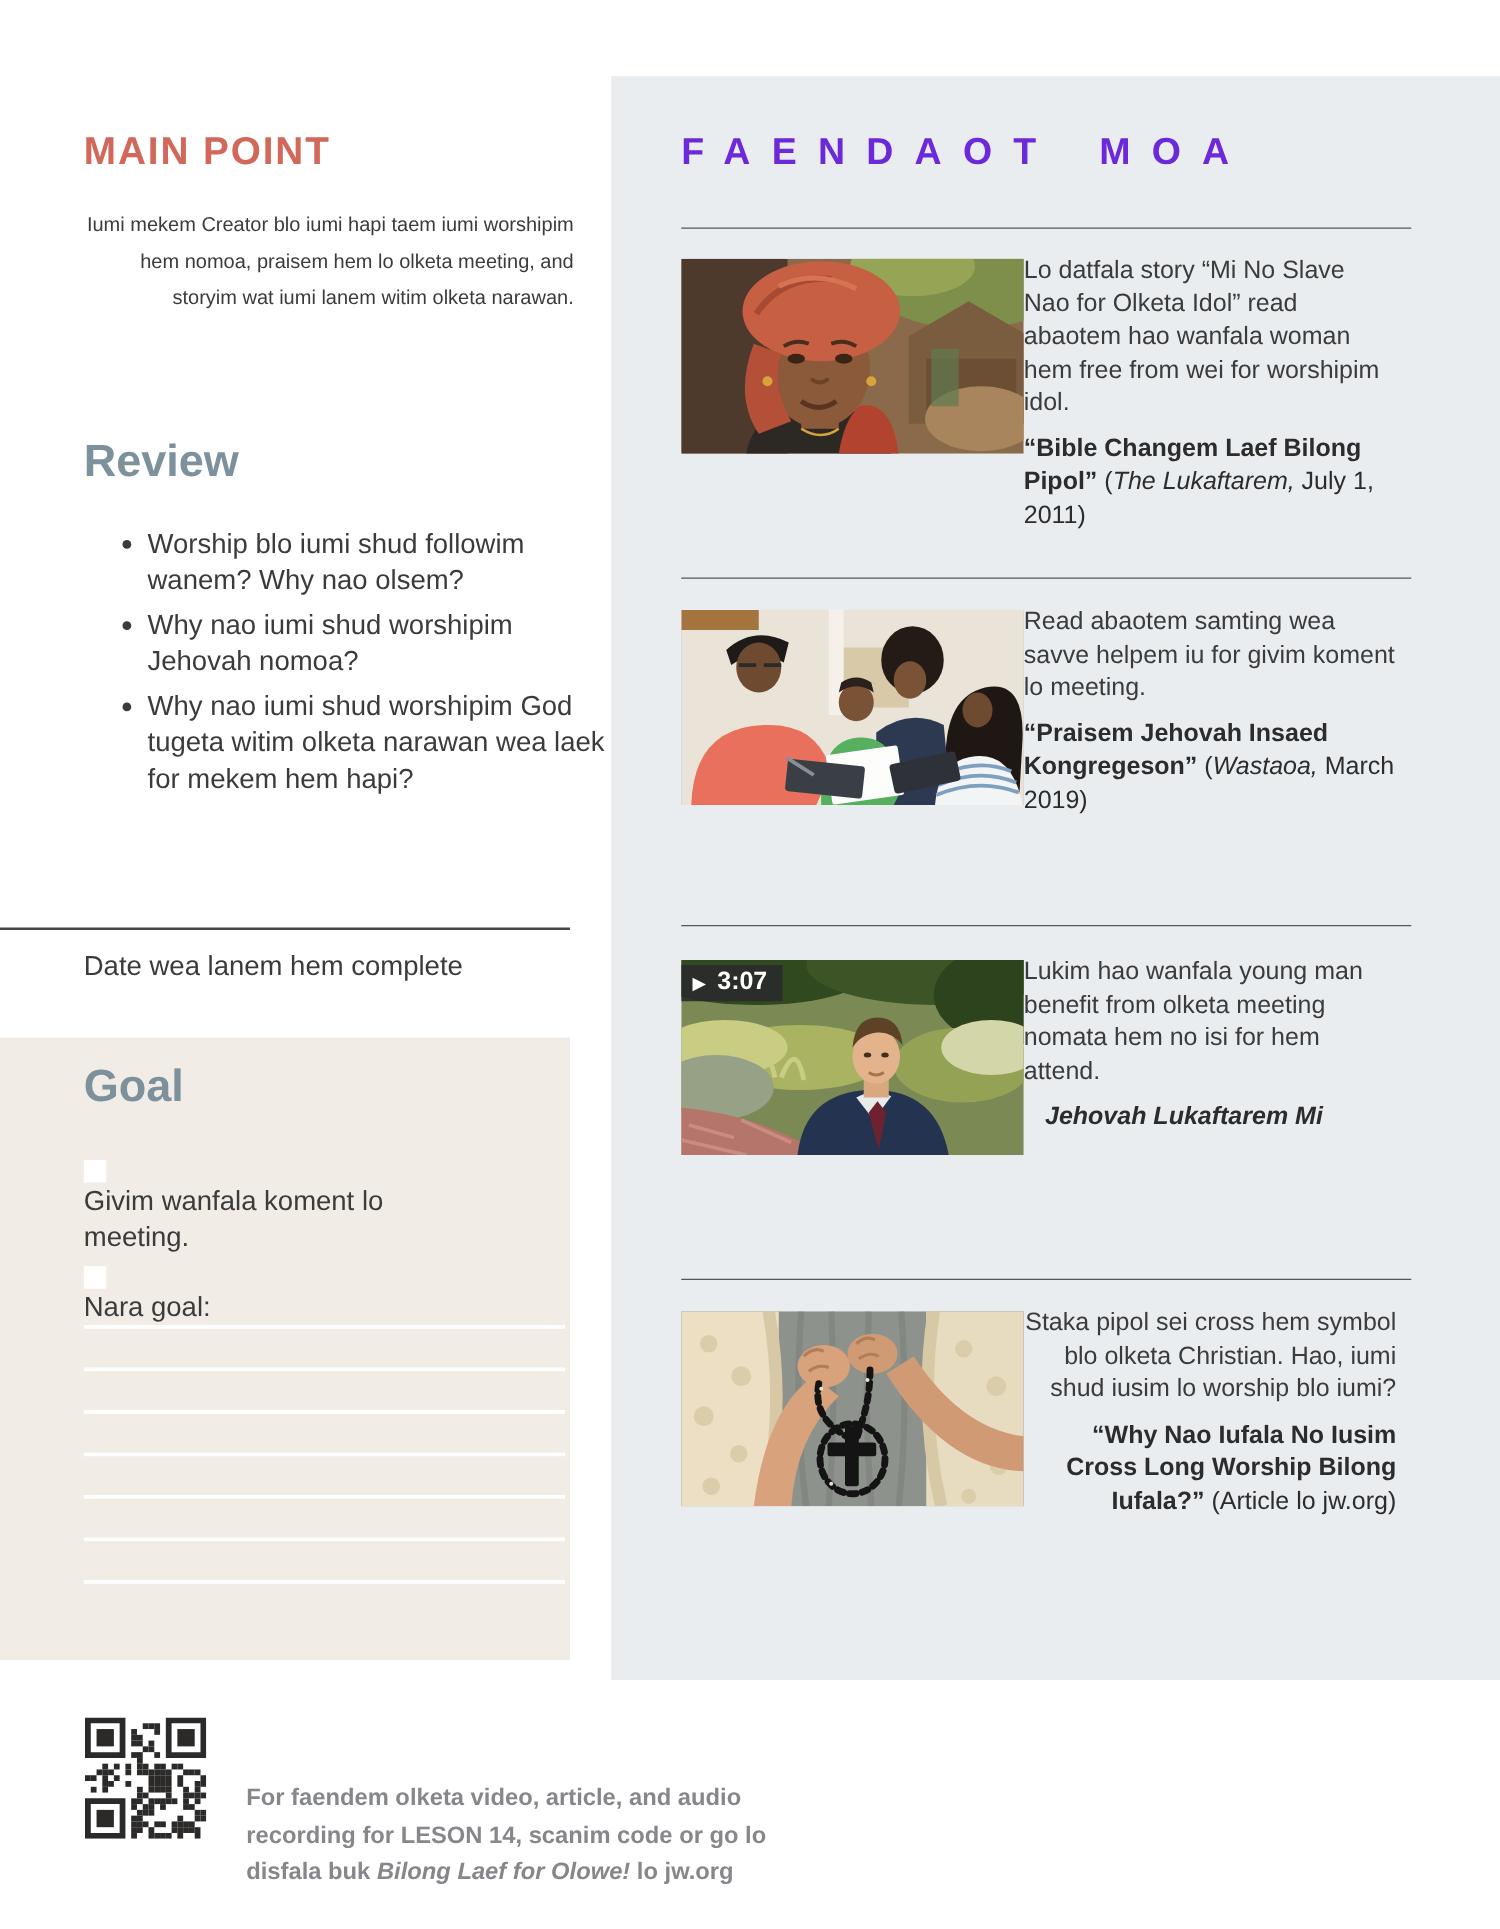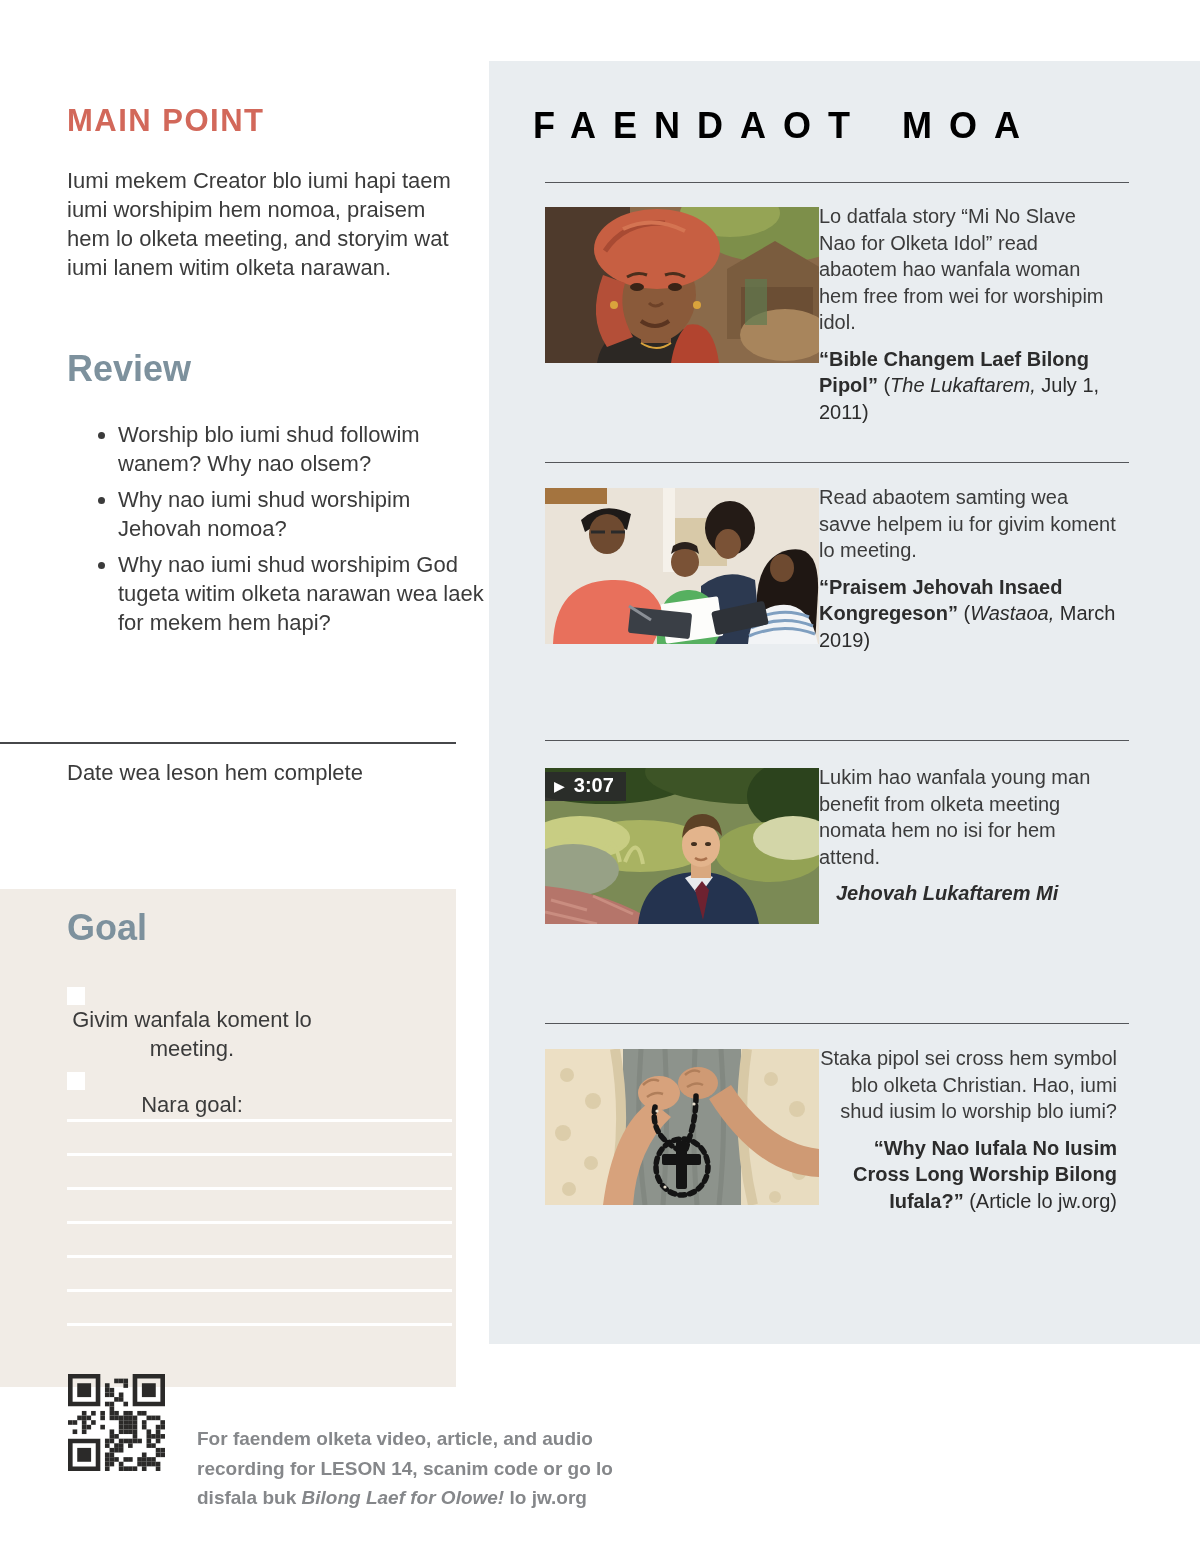--- a/index.html
+++ b/index.html
@@ -2,48 +2,48 @@
 <html><head>
 <meta charset="utf-8">
 <style>
   html,body{margin:0;padding:0;background:#fff;}
   body{font-family:"Liberation Sans","DejaVu Sans",sans-serif;color:#3b3b3b;}
   .page{position:relative;width:1200px;height:1543px;background:#fff;overflow:hidden;}
 
   
   .mp-title{position:absolute;left:67px;top:103px;margin:0;font-size:31px;font-weight:bold;
             letter-spacing:1.5px;color:#d2685a;}
-  .mp-body{position:absolute;left:67px;top:166px;width:392px;margin:0;font-size:22px;line-height:29px;}
+  .mp-body{position:absolute;left:67px;top:166px;width:392px;margin:0;font-size:16px;line-height:29px;text-align:right;}
   .review-title{position:absolute;left:67px;top:348px;margin:0;font-size:36px;font-weight:bold;color:#7d919d;}
   .review-list{position:absolute;left:92px;top:420px;width:372px;margin:0;padding:0 0 0 26px;
                font-size:22px;line-height:29px;}
   .review-list li{margin-bottom:7px;}
 
   .date-rule{position:absolute;left:0;top:742px;width:456px;height:2px;background:#46474a;border:none;margin:0;}
   .date-label{position:absolute;left:67px;top:760px;margin:0;font-size:22px;}
 
-  .goal-panel{position:absolute;left:0;top:889px;width:456px;height:498px;background:#f1ece6;text-align:center;}
+  .goal-panel{position:absolute;left:0;top:830px;width:456px;height:498px;background:#f1ece6;}
   .goal-title{position:absolute;left:67px;top:18px;margin:0;font-size:36px;font-weight:bold;color:#7d919d;}
   .check-row{position:absolute;left:67px;display:flex;font-size:22px;line-height:29px;flex-direction:column;}
   .check-row.r1{top:93px;}
   .check-row.r2{top:178px;}
   .checkbox{width:18px;height:18px;background:#fff;margin:5px 18px 0 0;flex:none;}
   .check-label{width:250px;}
   .write-lines{position:absolute;left:67px;top:230px;right:4px;}
   .write-line{height:3px;background:#fff;margin-bottom:31px;}
 
   .qr-svg{position:absolute;left:68px;top:1374px;width:97px;height:97px;}
   .qr-text{position:absolute;left:197px;top:1424px;width:430px;margin:0;font-size:19px;line-height:29.5px;
            font-weight:bold;color:#85878a;}
   .qr-text .i{font-style:italic;}
 
   
   .right-panel{position:absolute;left:489px;top:61px;width:711px;height:1283px;background:#e9edf0;}
-  .rp-title{position:absolute;left:44px;top:44px;margin:0;font-size:36px;font-weight:bold;
-            letter-spacing:17px;word-spacing:8px;color:#000000;white-space:nowrap;}
+  .rp-title{position:absolute;left:56px;top:44px;margin:0;font-size:30px;font-weight:bold;
+            letter-spacing:17px;word-spacing:8px;color:#6d28d9;white-space:nowrap;}
   .rp-rule{position:absolute;left:56px;width:584px;height:1px;background:#54565a;border:none;margin:0;}
   .rule1{top:121px;} .rule2{top:401px;} .rule3{top:679px;} .rule4{top:962px;}
   .rp-item{position:absolute;left:56px;width:620px;display:flex;}
   .item1{top:146px;} .item2{top:427px;} .item3{top:707px;} .item4{top:988px;text-align:right;}
   .thumb{width:274px;height:156px;flex:none;margin-right:26px;position:relative;overflow:hidden;background:#ccc;}
   .thumb svg{display:block;width:100%;height:100%;}
   .itext{width:298px;font-size:20px;line-height:26.5px;margin-top:-4px;}
   .itext p{margin:0;}
   .itext .ref{margin-top:10px;color:#2c2c2c;}
   .b{font-weight:bold;} .i{font-style:italic;} .bi{font-weight:bold;font-style:italic;padding-left:17px;}
@@ -60,21 +60,21 @@
   <p class="mp-body">Iumi mekem Creator blo iumi hapi taem iumi worshipim hem nomoa, praisem hem lo olketa meeting, and storyim wat iumi lanem witim olketa narawan.</p>
 
   <h2 class="review-title">Review</h2>
   <ul class="review-list">
     <li>Worship blo iumi shud followim wanem? Why nao olsem?</li>
     <li>Why nao iumi shud worshipim Jehovah nomoa?</li>
     <li>Why nao iumi shud worshipim God tugeta witim olketa narawan wea laek for mekem hem hapi?</li>
   </ul>
 
   <hr class="date-rule">
-  <p class="date-label">Date wea leson hem complete</p>
+  <p class="date-label">Date wea lanem hem complete</p>
 
   <section class="goal-panel">
     <h2 class="goal-title">Goal</h2>
     <div class="check-row r1">
       <span class="checkbox"></span>
       <span class="check-label">Givim wanfala koment lo meeting.</span>
     </div>
     <div class="check-row r2">
       <span class="checkbox"></span>
       <span class="check-label">Nara goal:</span>

